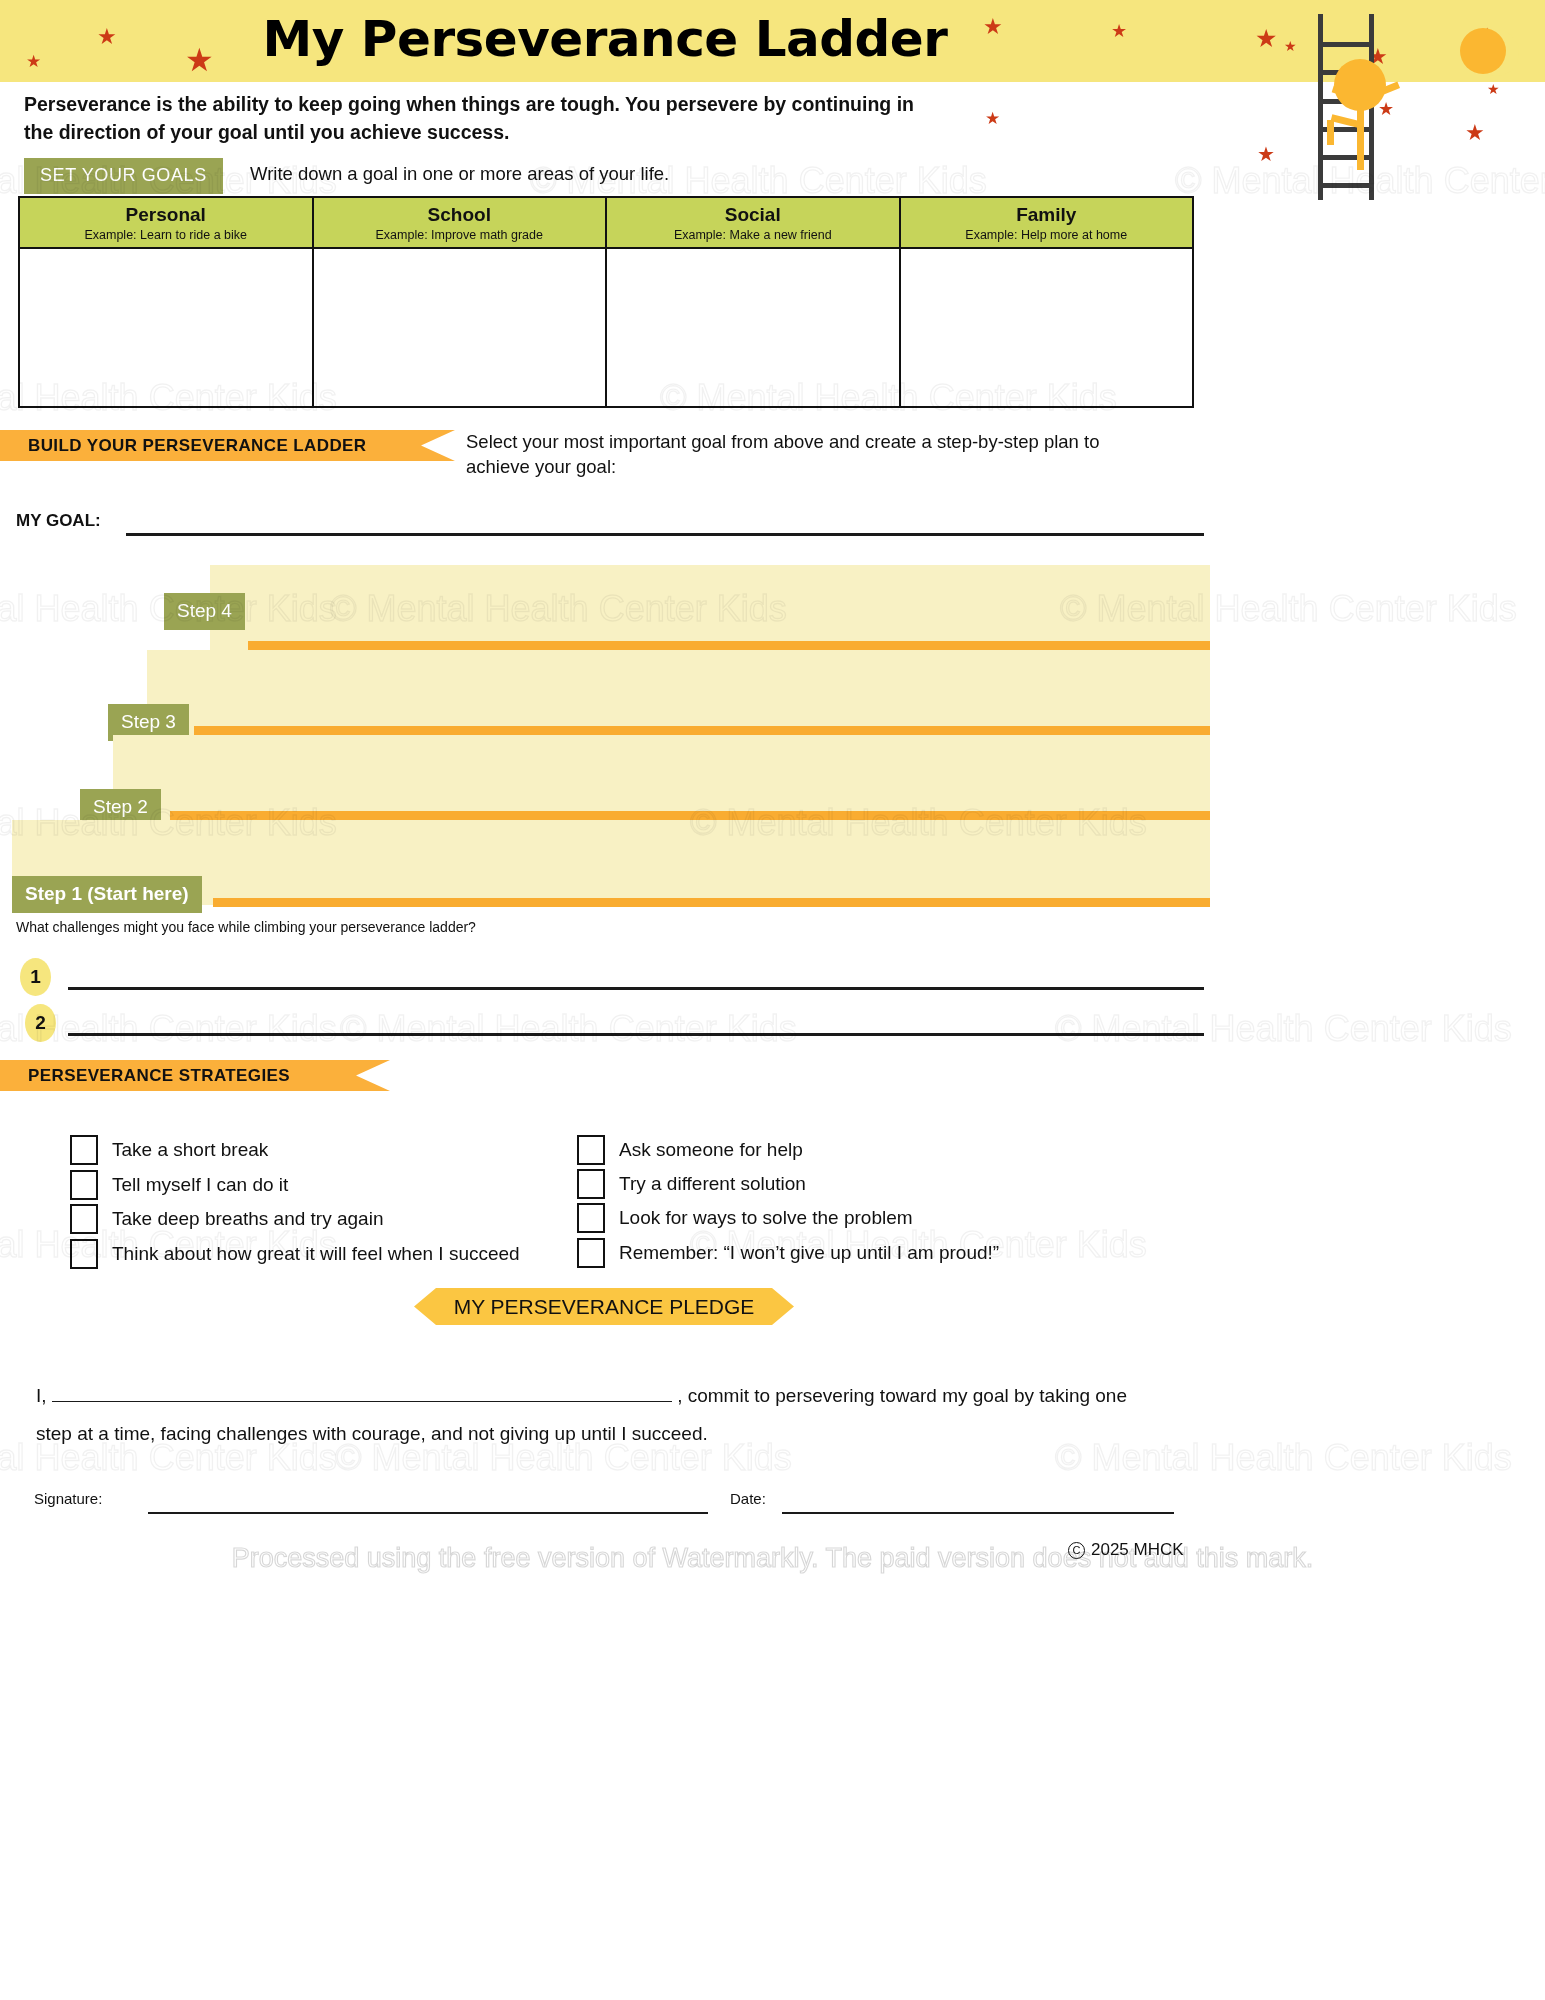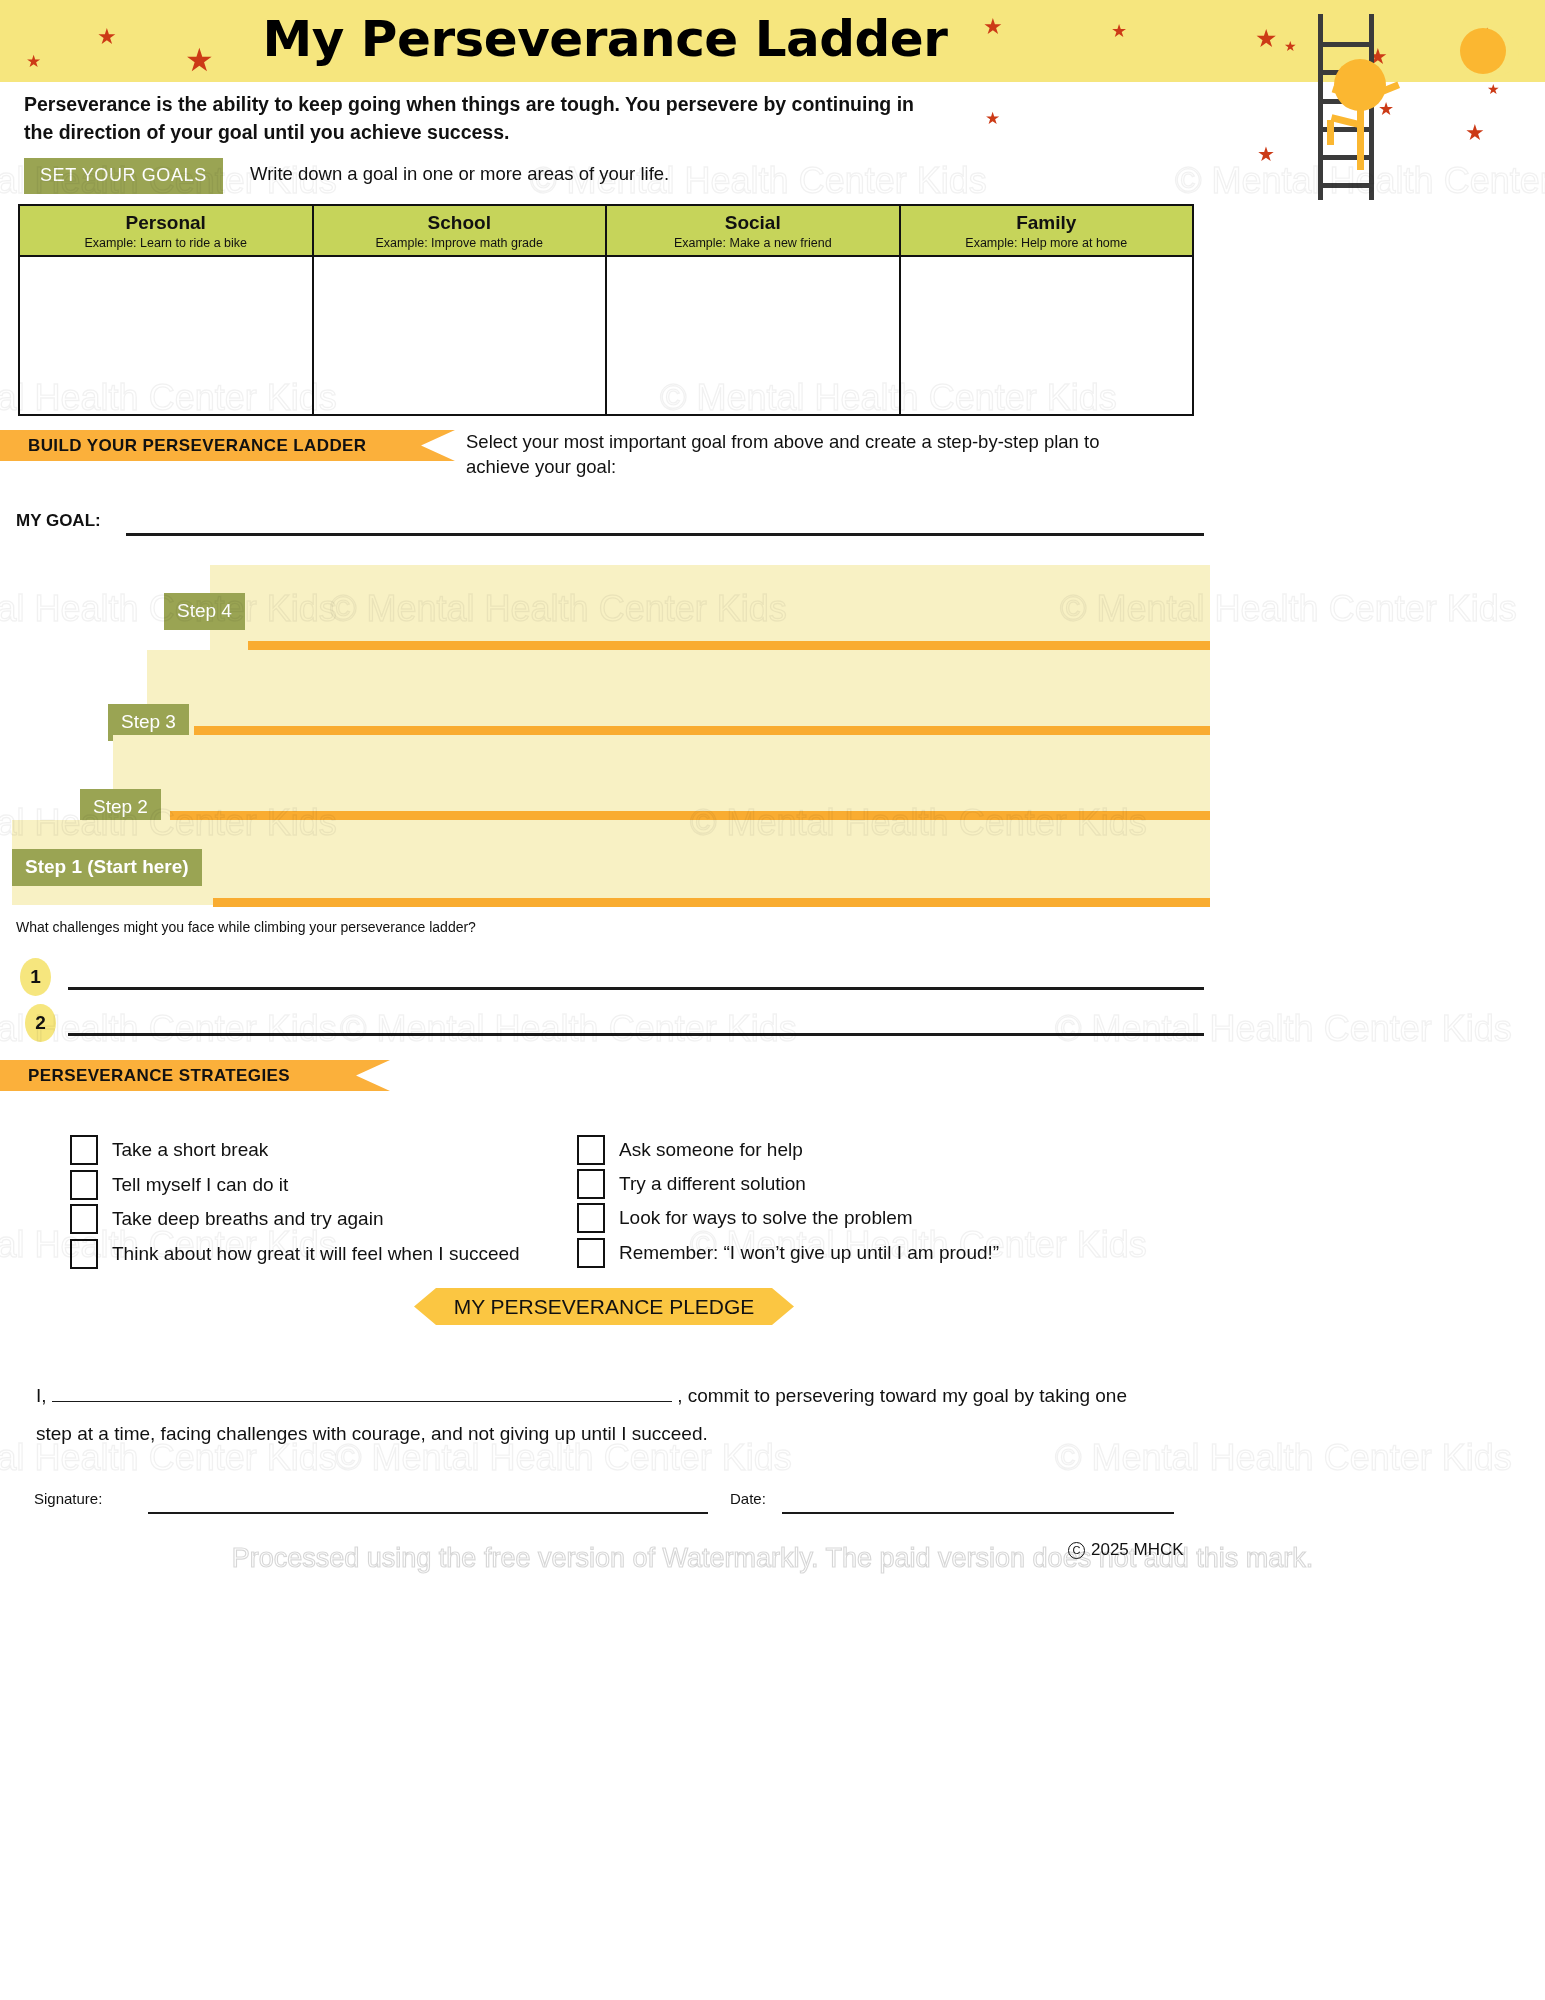--- a/index.html
+++ b/index.html
@@ -70,21 +70,21 @@
     padding:7px 16px 8px 16px;
     font-weight:500;
   }
   .pill-note {
     position:absolute;
     font-size:18.5px; color:#111;
   }
 
   
   .goals-table {
-    position:absolute; left:18px; top:204px;
+    position:absolute; left:18px; top:196px;
     width:1176px; height:212px;
     border:2.5px solid #111;
     display:flex; flex-direction:column;
   }
   .goals-head { display:flex; height:49px; }
   .goals-head .cell {
     flex:1; background:#c6d45a;
     border-right:2.5px solid #111;
     display:flex; flex-direction:column;
     align-items:center; justify-content:center;
@@ -286,21 +286,21 @@
   <div class="stair" style="left:147px; top:650px; width:1063px; height:85px;"></div>
   <div class="stair-line" style="left:194px; top:726px; width:1016px;"></div>
   <div class="step-tag" style="left:108px; top:704px;">Step 3</div>
 
   <div class="stair" style="left:113px; top:735px; width:1097px; height:85px;"></div>
   <div class="stair-line" style="left:170px; top:811px; width:1040px;"></div>
   <div class="step-tag" style="left:80px; top:789px;">Step 2</div>
 
   <div class="stair" style="left:12px; top:820px; width:1198px; height:85px;"></div>
   <div class="stair-line" style="left:213px; top:898px; width:997px;"></div>
-  <div class="step-tag start" style="left:12px; top:849px;">Step 1 (Start here)</div>
+  <div class="step-tag start" style="left:12px; top:876px;">Step 1 (Start here)</div>
 
   <div class="q-text" style="left:16px; top:919px;">What challenges might you face while climbing your perseverance ladder?</div>
 
   <div class="num-bubble" style="left:20px; top:958px;">1</div>
   <div class="rule" style="left:68px; top:987px; width:1136px;"></div>
 
   <div class="num-bubble" style="left:25px; top:1004px;">2</div>
   <div class="rule" style="left:68px; top:1033px; width:1136px;"></div>
 
   <div class="banner-orange notched" style="left:0; top:1060px; width:390px; height:31px;">PERSEVERANCE STRATEGIES</div>

